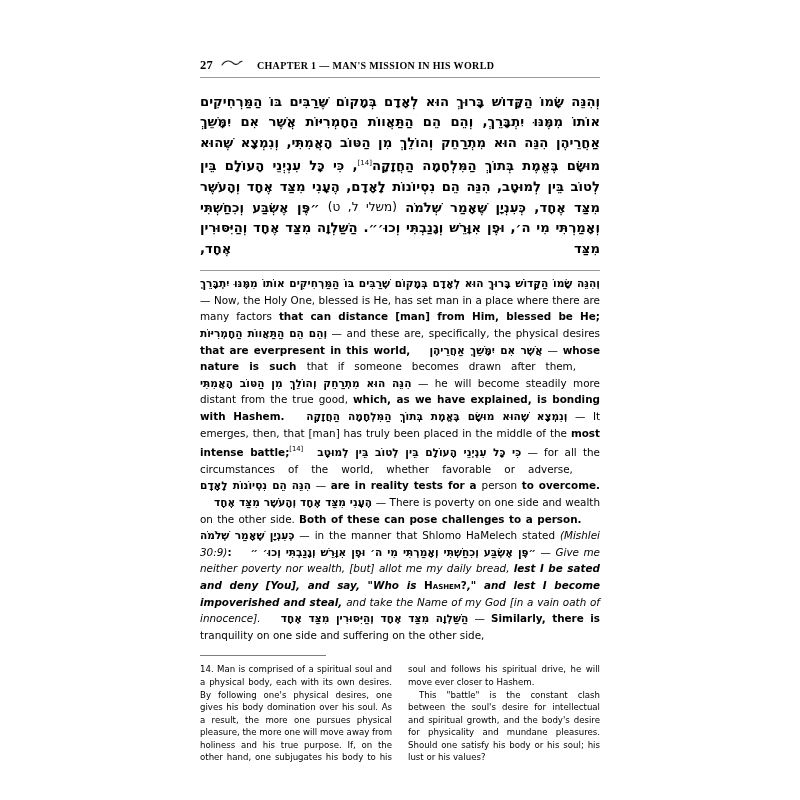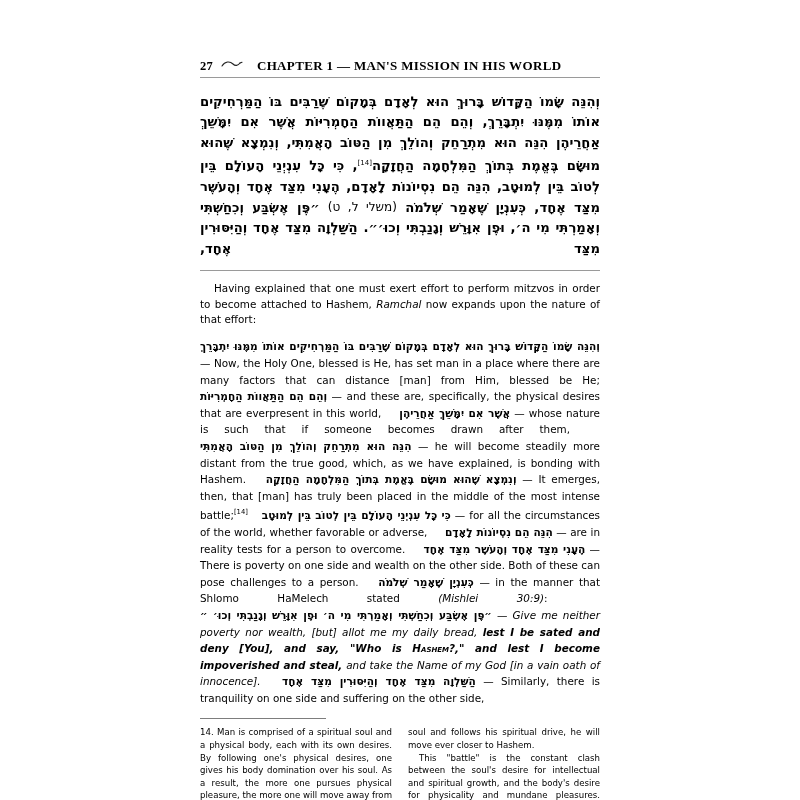--- a/index.html
+++ b/index.html
@@ -47,21 +47,21 @@
     width: 22px;
     height: 10px;
     display: inline-block;
     position: relative;
     top: -1px;
   }
   .ornament svg { display: block; }
   .runhead-title {
     font-family: "Liberation Serif", serif;
     font-weight: bold;
-    font-size: 13px;
+    font-size: 10px;
     letter-spacing: 0.35px;
     padding-left: 6px;
     white-space: nowrap;
   }
   .rule-head {
     margin-top: 3px;
     border: 0;
     border-top: 1px solid #9a9a9a;
     height: 0;
     width: 100%;
@@ -119,24 +119,24 @@
   }
   .commentary .he {
     font-family: "DejaVu Sans", sans-serif;
     font-weight: bold;
     font-size: 10.6px;
     direction: rtl;
     unicode-bidi: isolate;
     white-space: nowrap;
   }
   .commentary .b   { font-weight: normal; }
-  .commentary .r   { font-weight: normal; margin-top: 13px; }
+  .commentary .r   { font-weight: bold; margin-top: 13px; }
   .commentary .it  { font-style: italic; margin-top: 12px; }
   .commentary .bi  { font-weight: bold; font-style: italic; }
-  .commentary .sc  { font-variant: small-caps; font-weight: bold; font-style: italic; }
+  .commentary .sc  { font-variant: small-caps; font-weight: bold; }
   .commentary .dash { font-weight: normal; }
   .commentary .fn  {
     font-size: 6.8px;
     vertical-align: 5px;
     font-weight: normal;
   }
   .commentary .gap { display: inline-block; width: 14px; }
 
   
   .rule-foot {
@@ -183,21 +183,20 @@
       <span>מוּשָׂם בֶּאֱמֶת בְּתוֹךְ הַמִּלְחָמָה הַחֲזָקָה</span><span class="sup">[14]</span><span>, כִּי כָּל עִנְיְנֵי הָעוֹלָם בֵּין לְטוֹב</span>
       <span>בֵּין לְמוּטָב, הִנֵּה הֵם נִסְיוֹנוֹת לָאָדָם, הֶעָנִי מִצַּד אֶחָד וְהָעֹשֶׁר מִצַּד</span>
       <span>אֶחָד, כְּעִנְיָן שֶׁאָמַר שְׁלֹמֹה</span>
       <span class="cite">(משלי ל, ט)</span>
       <span>״פֶּן אֶשְׂבַּע וְכִחַשְׁתִּי וְאָמַרְתִּי מִי</span>
       <span>ה׳, וּפֶן אִוָּרֵשׁ וְגָנַבְתִּי וְכוּ׳״. הַשַּׁלְוָה מִצַּד אֶחָד וְהַיִּסּוּרִין מִצַּד אֶחָד,</span>
     </div>
 
     <hr class="rule-mid">
 
-    <p class="intro"><span>Having explained that one must exert effort to perform mitzvos in order to become attached to Hashem, </span><i>Ramchal</i><span> now expands upon the nature of that effort:</span></p>
 
     <div class="commentary" id="commentary"><span class="he">וְהִנֵּה שָׂמוֹ הַקָּדוֹשׁ בָּרוּךְ הוּא לְאָדָם בְּמָקוֹם שֶׁרַבִּים בּוֹ הַמַּרְחִיקִים אוֹתוֹ מִמֶּנּוּ יִתְבָּרֵךְ</span><span class="dash"> — </span><span class="b">Now, the Holy One, blessed is He, has set man in a place where there are many factors </span><span class="r">that can distance [man] from Him, blessed be He; </span><span class="he">וְהֵם הֵם הַתַּאֲווֹת הַחָמְרִיּוֹת</span><span class="dash"> — </span><span class="b">and these are, specifically, the physical desires </span><span class="r">that are everpresent in this world, </span><span class="gap"></span><span class="he">אֲשֶׁר אִם יִמָּשֵׁךְ אַחֲרֵיהֶן</span><span class="dash"> — </span><span class="r">whose nature is such </span><span class="b">that if someone becomes drawn after them, </span><span class="gap"></span><span class="he">הִנֵּה הוּא מִתְרַחֵק וְהוֹלֵךְ מִן הַטּוֹב הָאֲמִתִּי</span><span class="dash"> — </span><span class="b">he will become steadily more distant from the true good, </span><span class="r">which, as we have explained, is bonding with Hashem. </span><span class="gap"></span><span class="he">וְנִמְצָא שֶׁהוּא מוּשָׂם בֶּאֱמֶת בְּתוֹךְ הַמִּלְחָמָה הַחֲזָקָה</span><span class="dash"> — </span><span class="b">It emerges, then, that [man] has truly been placed in the middle of the </span><span class="r">most intense battle;</span><span class="fn">[14]</span><span class="gap"></span><span class="he">כִּי כָּל עִנְיְנֵי הָעוֹלָם בֵּין לְטוֹב בֵּין לְמוּטָב</span><span class="dash"> — </span><span class="b">for all the circumstances of the world, whether favorable or adverse, </span><span class="gap"></span><span class="he">הִנֵּה הֵם נִסְיוֹנוֹת לָאָדָם</span><span class="dash"> — </span><span class="r">are in reality tests for a </span><span class="b">person </span><span class="r">to overcome. </span><span class="gap"></span><span class="he">הֶעָנִי מִצַּד אֶחָד וְהָעֹשֶׁר מִצַּד אֶחָד</span><span class="dash"> — </span><span class="b">There is poverty on one side and wealth on the other side. </span><span class="r">Both of these can pose challenges to a person. </span><span class="gap"></span><span class="he">כְּעִנְיָן שֶׁאָמַר שְׁלֹמֹה</span><span class="dash"> — </span><span class="b">in the manner that Shlomo HaMelech stated </span><span class="it">(Mishlei 30:9)</span><span class="r">: </span><span class="gap"></span><span class="he">״פֶּן אֶשְׂבַּע וְכִחַשְׁתִּי וְאָמַרְתִּי מִי ה׳ וּפֶן אִוָּרֵשׁ וְגָנַבְתִּי וְכוּ׳ ״</span><span class="dash"> — </span><span class="it">Give me neither poverty nor wealth, [but] allot me my daily bread, </span><span class="bi">lest I be sated and deny [You], and say, "Who is </span><span class="sc">Hashem?</span><span class="bi">," and lest I become impoverished and steal, </span><span class="it">and take the Name of my God [in a vain oath of innocence]. </span><span class="gap"></span><span class="he">הַשַּׁלְוָה מִצַּד אֶחָד וְהַיִּסּוּרִין מִצַּד אֶחָד</span><span class="dash"> — </span><span class="r">Similarly, there is </span><span class="b">tranquility on one side and suffering on the other side,</span></div>
 
     <hr class="rule-foot">
 
     <div class="footnotes" id="footnotes">
         <p>14. Man is comprised of a spiritual soul and a physical body, each with its own desires. By following one's physical desires, one gives his body domination over his soul. As a result, the more one pursues physical pleasure, the more one will move away from holiness and his true purpose. If, on the other hand, one subjugates his body to his soul and follows his spiritual drive, he will move ever closer to Hashem.</p>
         <p>This "battle" is the constant clash between the soul's desire for intellectual and spiritual growth, and the body's desire for physicality and mundane pleasures. Should one satisfy his body or his soul; his lust or his values?</p>
       </div>
 

